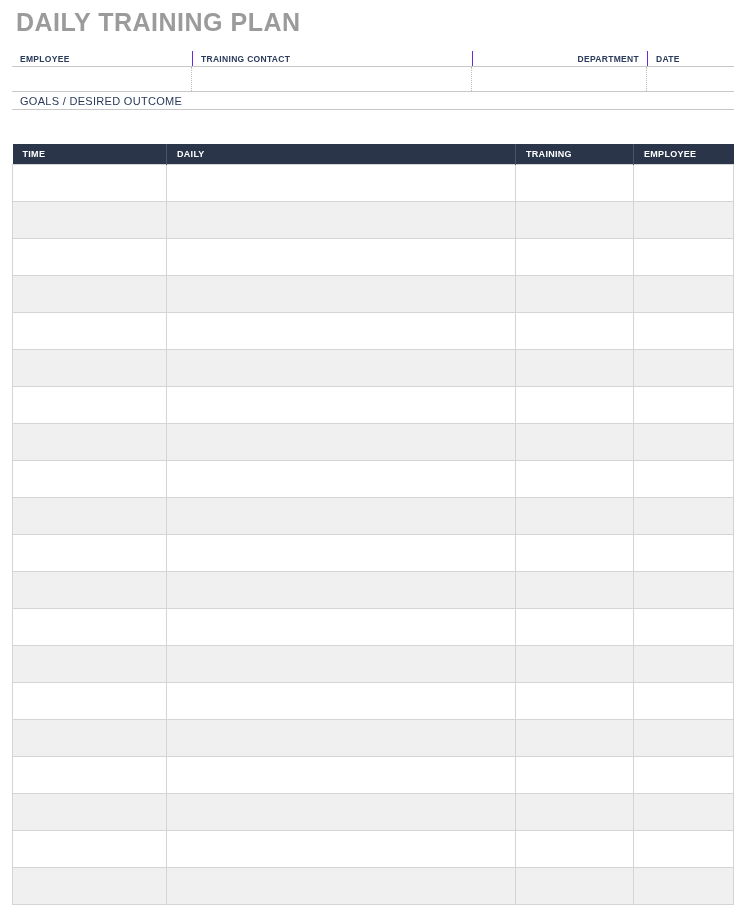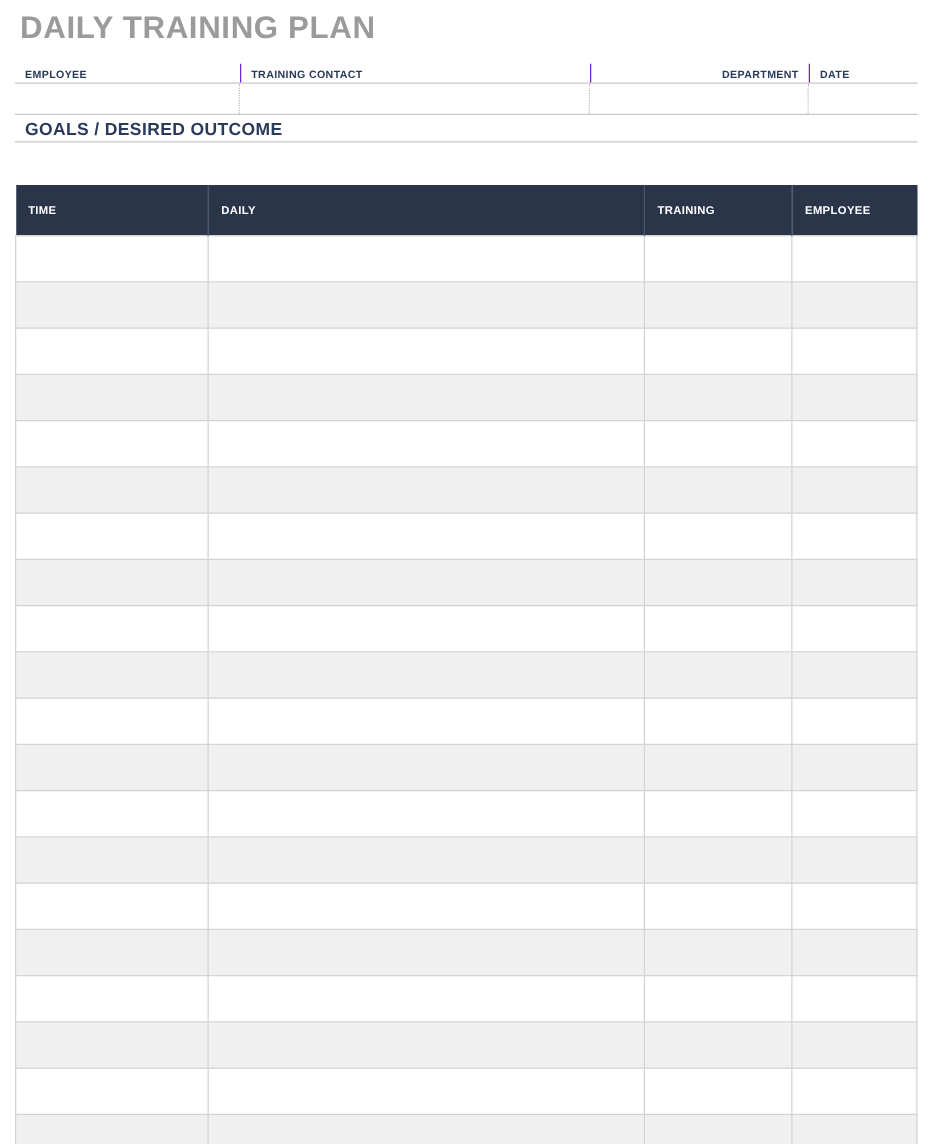--- a/index.html
+++ b/index.html
@@ -51,38 +51,38 @@
     .col-employee { width: 180px; }
     .col-contact { width: 280px; }
     .col-department { width: 175px; text-align: right; }
     .col-date { flex: 1; }
     
     .goals-row {
       border-bottom: 1px solid #c8c8c8;
     }
     .goals-header {
       padding: 3px 8px 2px 8px;
-      font-size: 14px;
-      font-weight: bold;
+      font-size: 11px;
+      font-weight: normal;
       color: #2a3a5a;
       letter-spacing: 0.3px;
     }
     
     .data-table {
       width: 100%;
       border-collapse: collapse;
       margin-top: 34px;
     }
     .data-table thead th {
       background: #2a354a;
       color: #ffffff;
       font-size: 9px;
       font-weight: bold;
       text-align: left;
-      padding: 15px 10px;
+      padding: 5px 10px;
       letter-spacing: 0.3px;
       border-right: 1px solid #4a556a;
     }
     .data-table thead th:last-child {
       border-right: none;
     }
     .data-table tbody td {
       height: 37px;
       border: 1px solid #d4d4d4;
       background: #ffffff;

